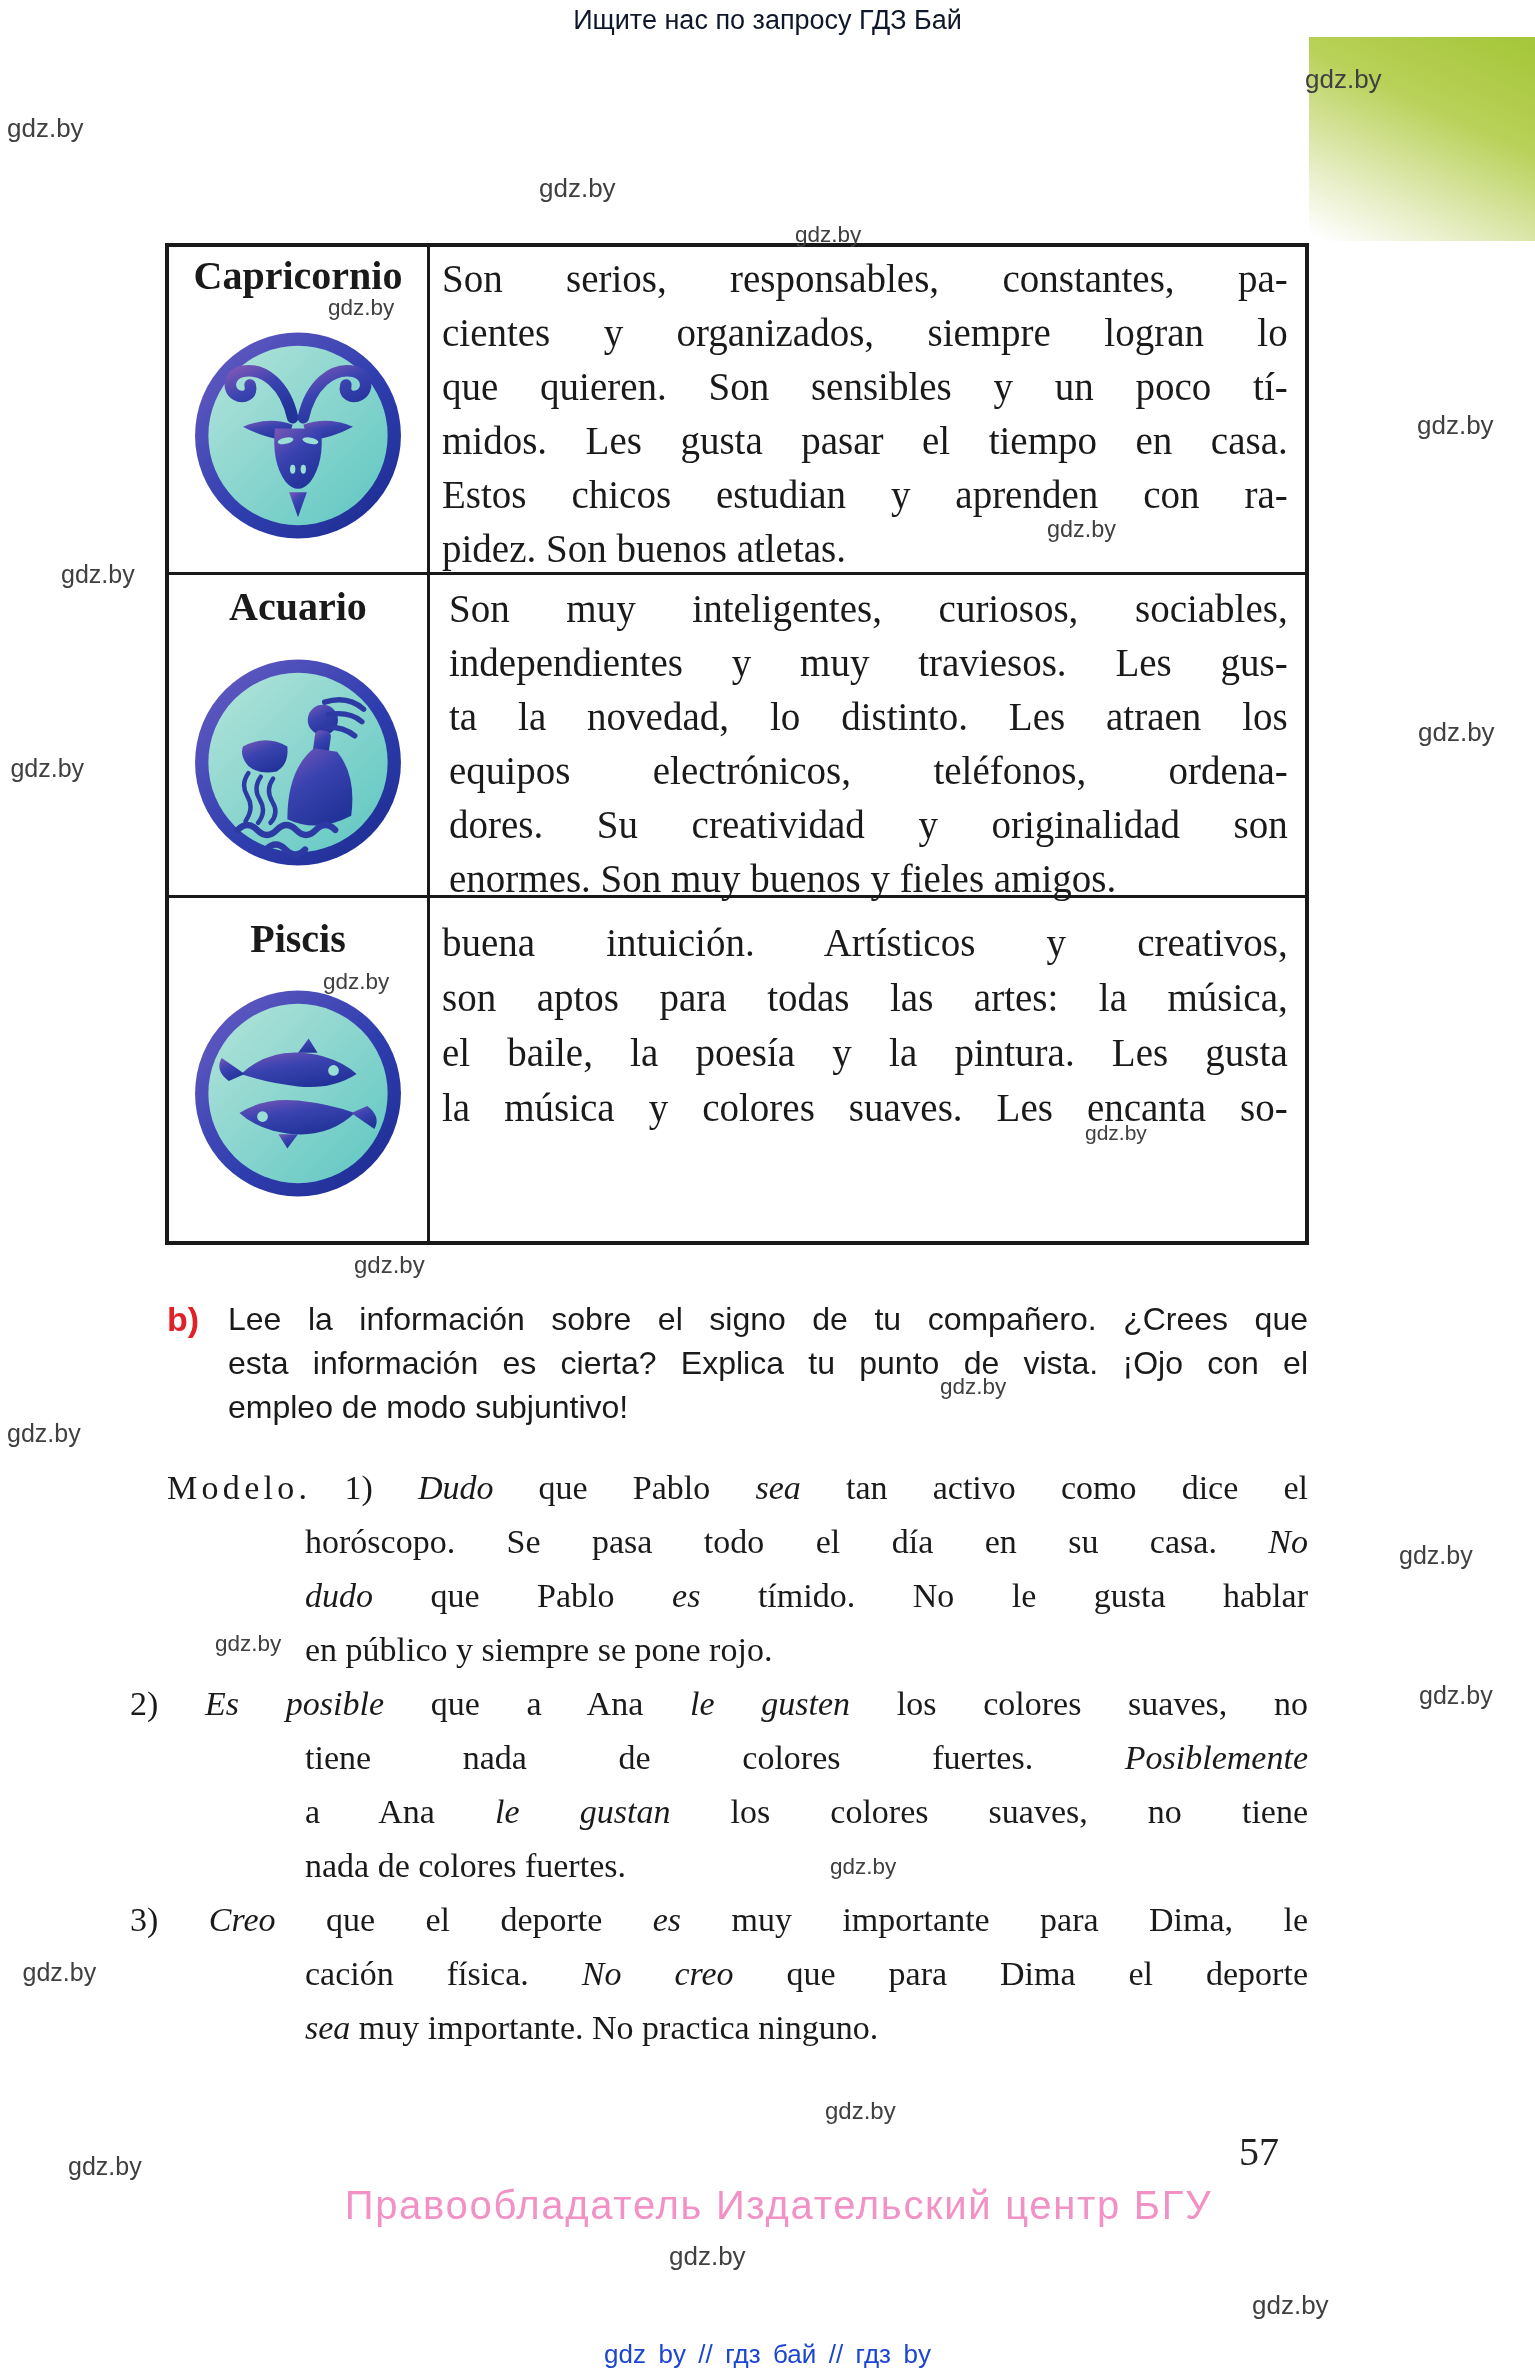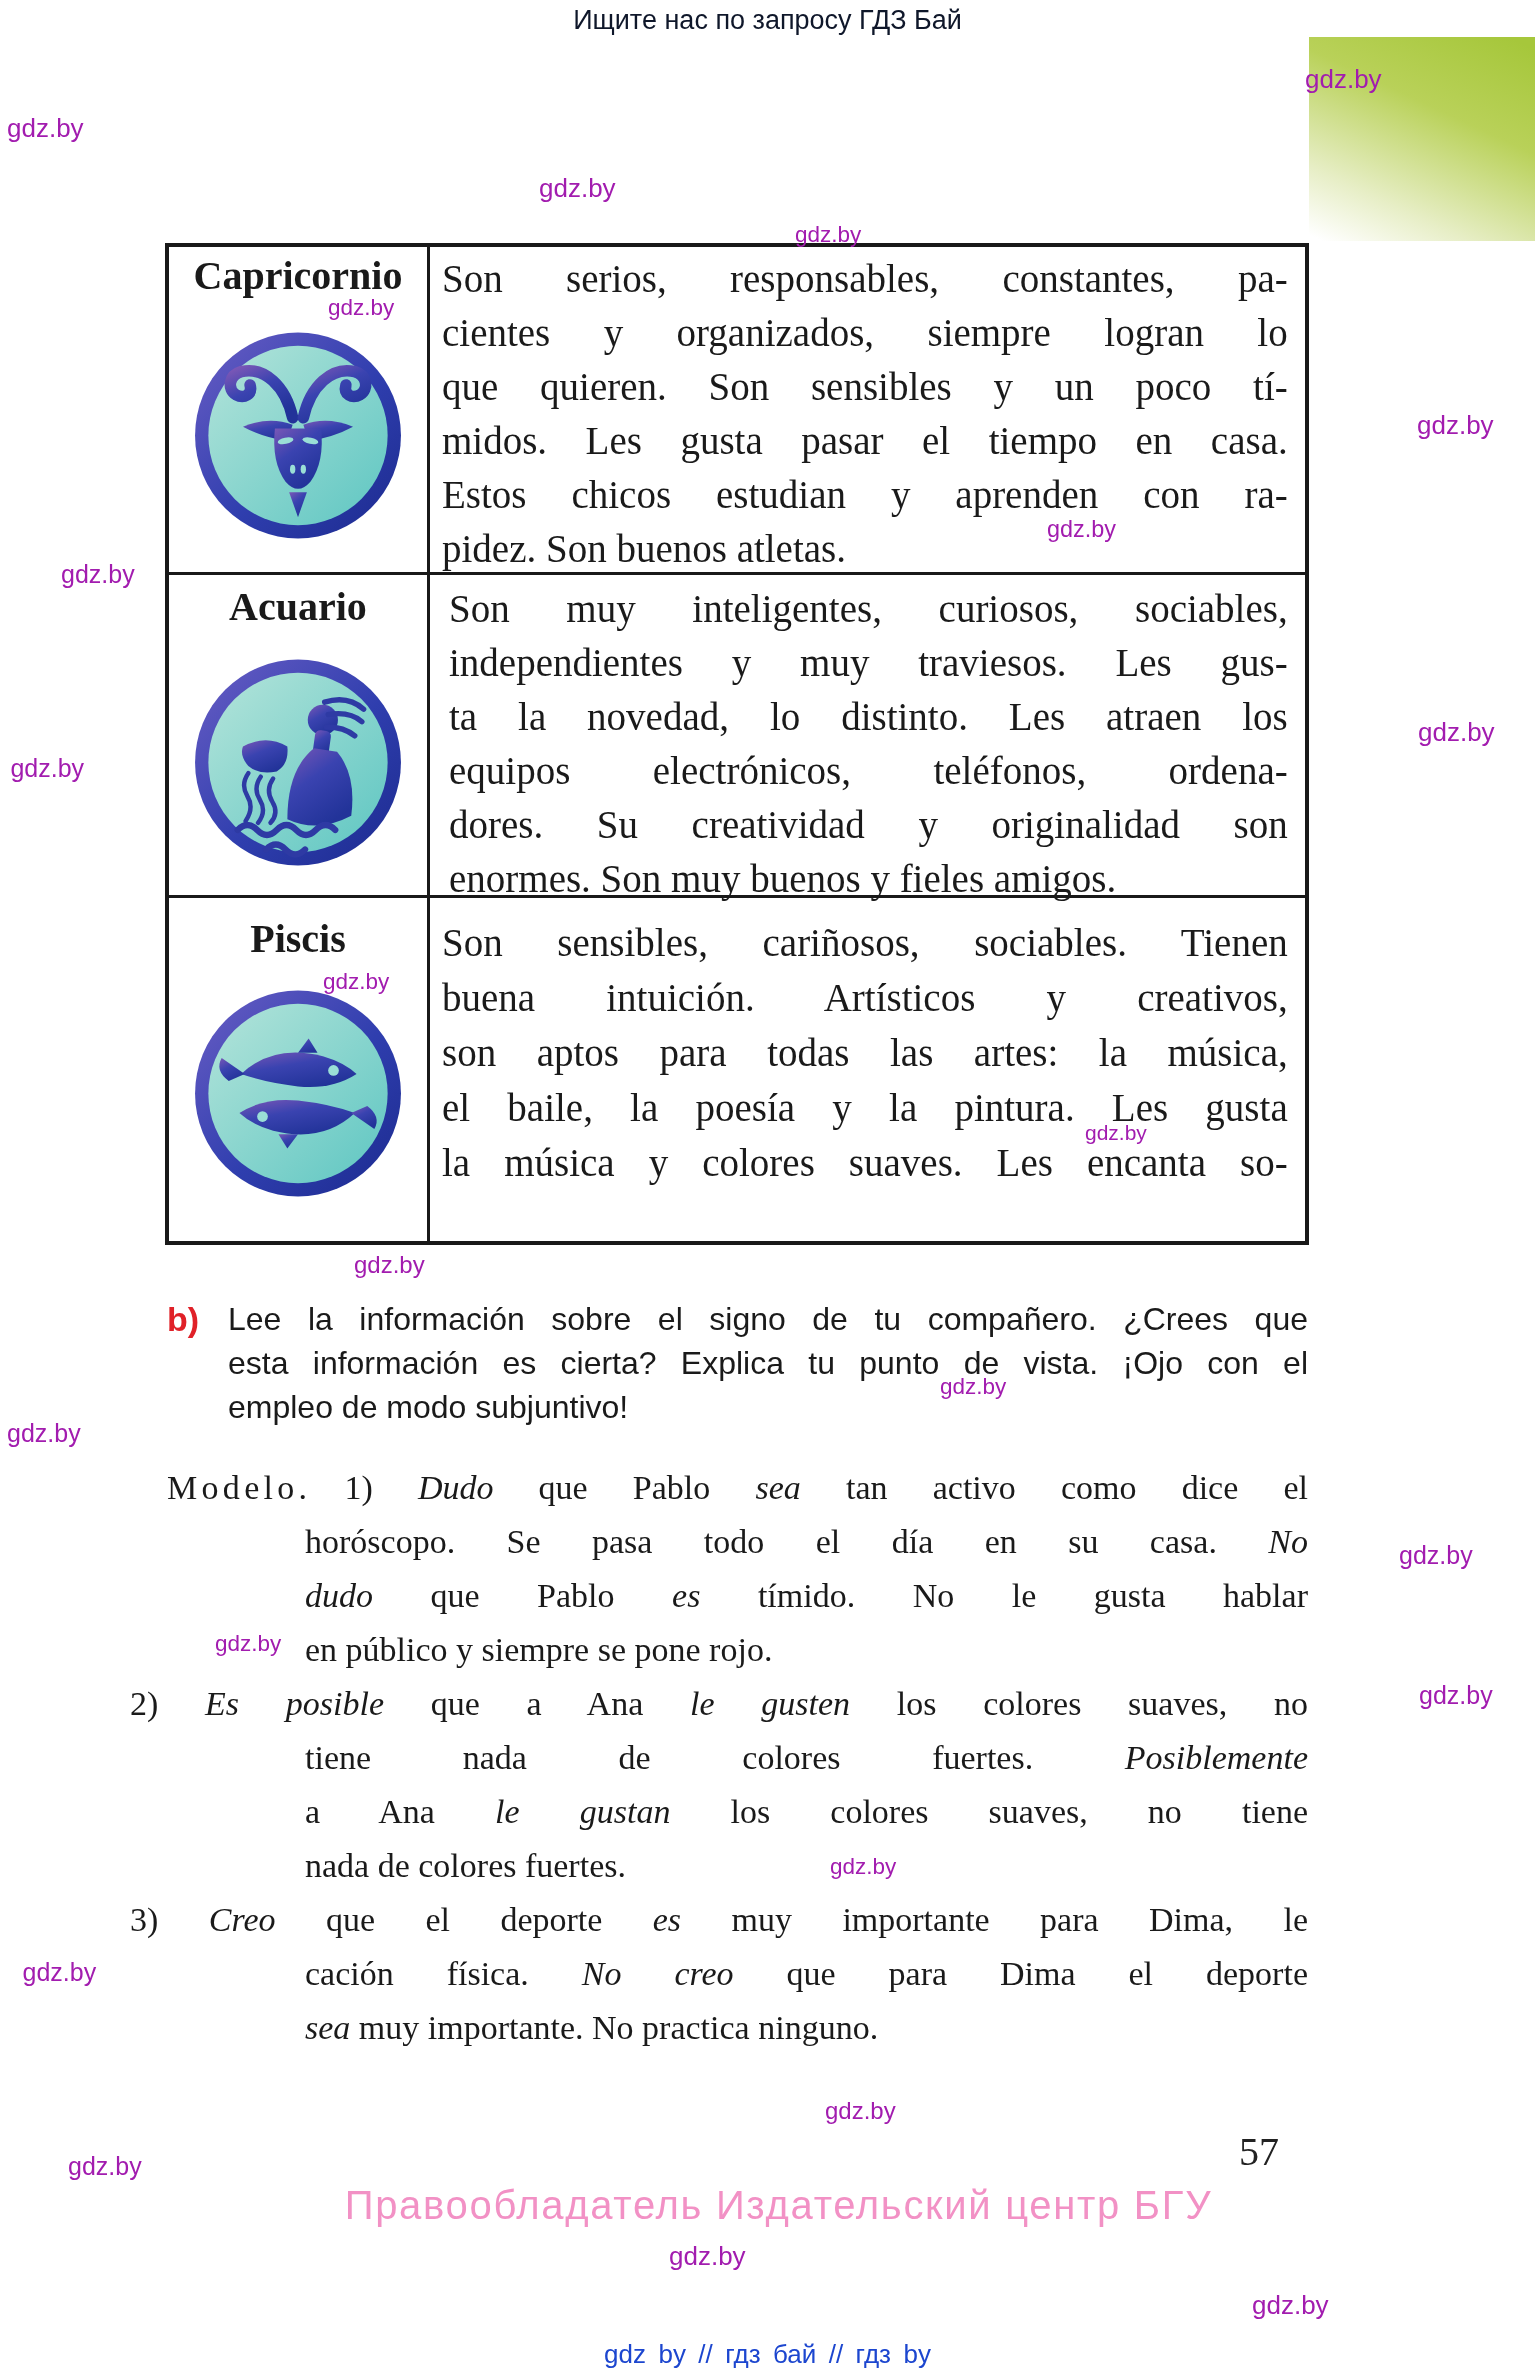--- a/index.html
+++ b/index.html
@@ -9,21 +9,21 @@
   
   .top-banner{position:absolute;left:0;right:0;top:5.2px;text-align:center;
               font-family:"Liberation Sans",sans-serif;font-size:27px;color:#0f172a;}
 
   
   .green-box{position:absolute;left:1309px;top:37px;width:226px;height:204px;
              background:linear-gradient(205deg,#a6c73b 4%,#b9d159 38%,#e7eec6 76%,#ffffff 98%);}
 
   
   #wm-layer{position:absolute;left:0;top:0;width:100%;height:100%;z-index:6;pointer-events:none;}
-  #wm-layer span{position:absolute;font-family:"Liberation Sans",sans-serif;color:#a21caf;white-space:nowrap;}
+  #wm-layer span{position:absolute;font-family:"Liberation Sans",sans-serif;color:#404040;white-space:nowrap;}
 
   
   .ptable{position:absolute;left:165px;top:243px;width:1144px;height:1002px;box-sizing:border-box;
           border:4.3px solid #191919;display:flex;flex-direction:column;z-index:2;}
   .trow{display:flex;box-sizing:border-box;}
   .trow.r1{height:328px;border-bottom:3.5px solid #191919;}
   .trow.r2{height:323px;border-bottom:3.5px solid #191919;}
   .trow.r3{flex:1;}
   .tcell.sign{width:261px;box-sizing:border-box;border-right:3.5px solid #191919;
               position:relative;text-align:center;}
@@ -169,21 +169,20 @@
           <path d="M120,74 L132,58 L142,74 Z" fill="url(#gFig)"></path>
           <circle cx="160" cy="94" r="6" fill="#9adfd6"></circle>
           <path d="M184,142 Q148,176 92,162 Q68,155 54,142 Q82,124 120,128 Q156,132 184,142 Z" fill="url(#gFig)"></path>
           <path d="M180,142 L206,160 Q214,146 198,134 Z" fill="url(#gFig)"></path>
           <path d="M120,166 L108,182 L98,166 Z" fill="url(#gFig)"></path>
           <circle cx="80" cy="146" r="6" fill="#9adfd6"></circle>
         </svg>
       </div>
       <div class="tcell desc">
         <div>
-            <div class="tline">Son sensibles, cariñosos, sociables. Tienen</div>
             <div class="tline">buena intuición. Artísticos y creativos,</div>
             <div class="tline">son aptos para todas las artes: la música,</div>
             <div class="tline">el baile, la poesía y la pintura. Les gusta</div>
             <div class="tline">la música y colores suaves. Les encanta so-</div>
           </div>
       </div>
     </div>
   </div>
 
   <div id="ex-b">

